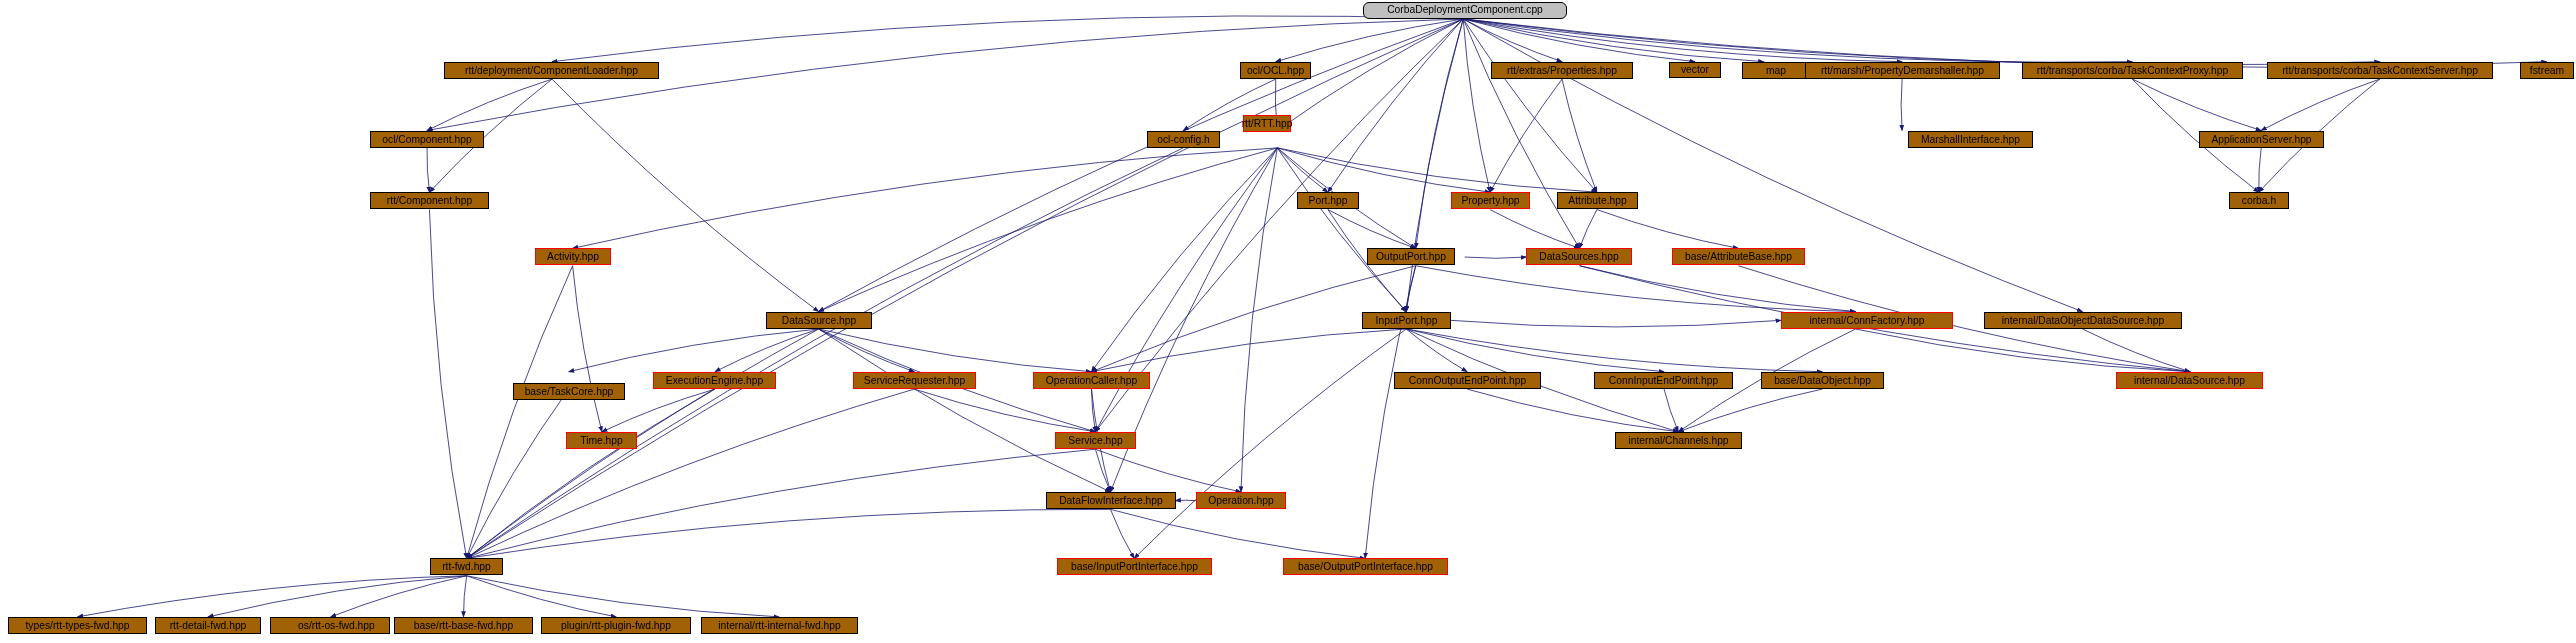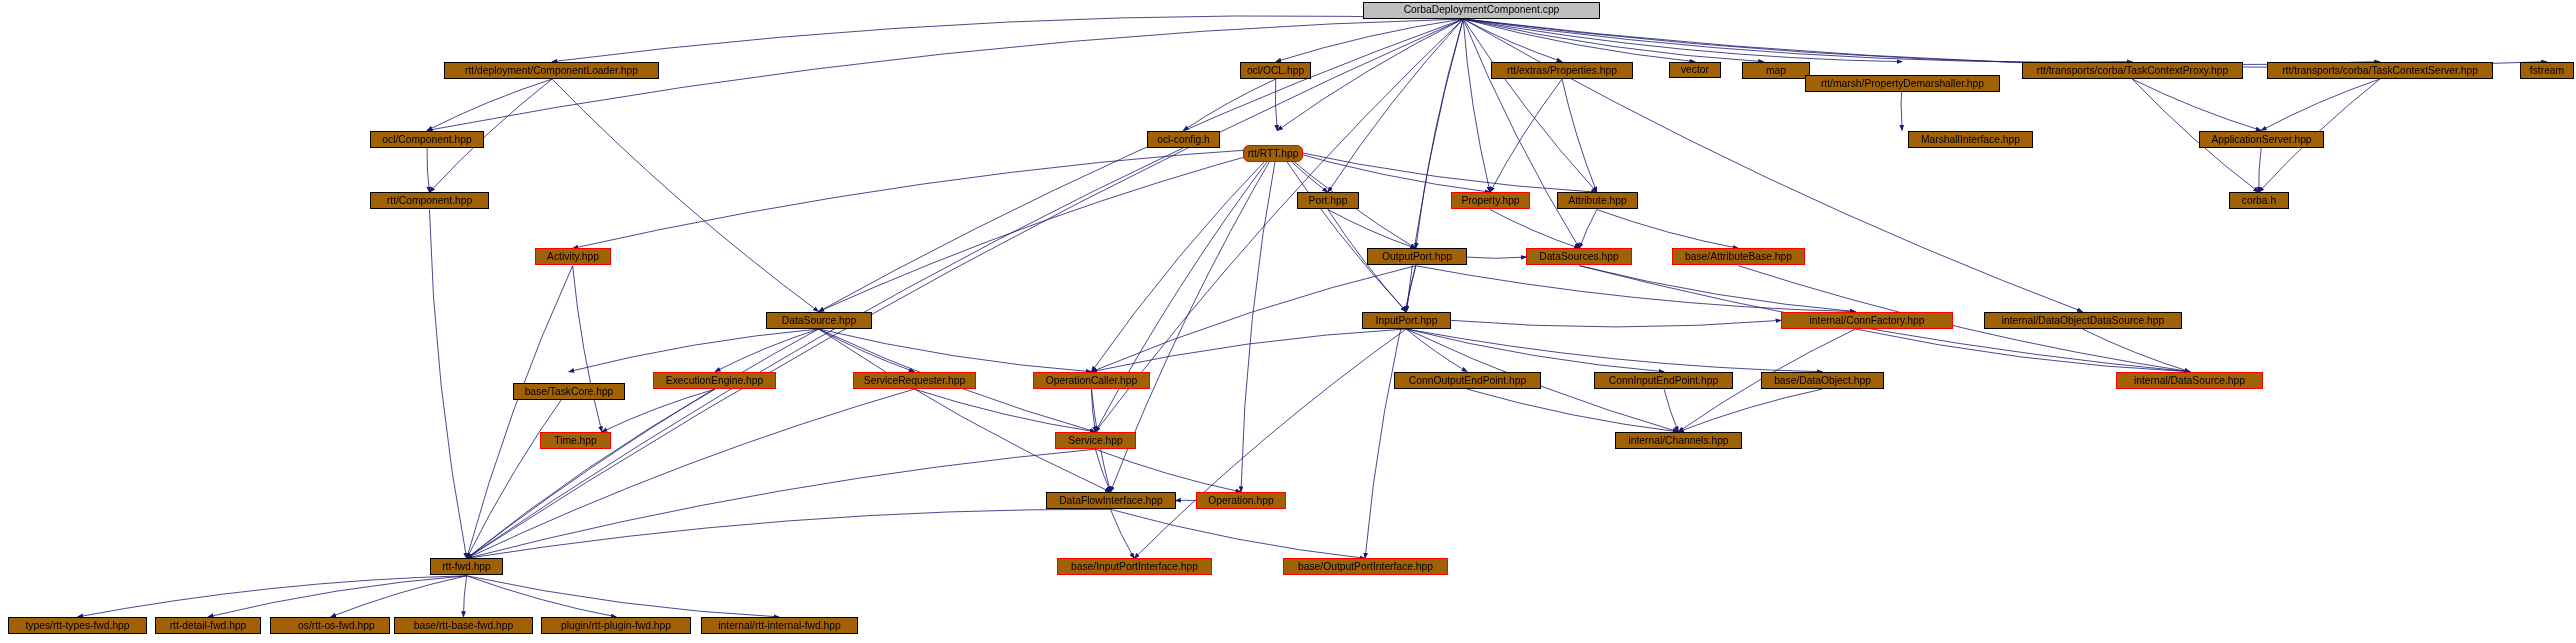--- a/index.html
+++ b/index.html
@@ -156,57 +156,57 @@
       <path d="M590,728 Q501.92,747.12 418,780" fill="none" stroke="#191970" stroke-width="1" marker-end="url(#arrow)"></path>
       <path d="M590,728 Q585.92,753.84 586,780" fill="none" stroke="#191970" stroke-width="1" marker-end="url(#arrow)"></path>
       <path d="M590,728 Q682.42,761.56 779,780" fill="none" stroke="#191970" stroke-width="1" marker-end="url(#arrow)"></path>
       <path d="M590,728 Q785.42,769.8 985,780" fill="none" stroke="#191970" stroke-width="1" marker-end="url(#arrow)"></path>
       <path d="M719,492 Q645.94,593.84 590,706" fill="none" stroke="#191970" stroke-width="1" marker-end="url(#arrow)"></path>
       <path d="M1385,568 Q981.98,605.2 590,706" fill="none" stroke="#191970" stroke-width="1" marker-end="url(#arrow)"></path>
       <path d="M1404,644 Q994.52,642.44 590,706" fill="none" stroke="#191970" stroke-width="1" marker-end="url(#arrow)"></path>
       <path d="M543,265 Q548.86,487.38 590,706" fill="none" stroke="#191970" stroke-width="1" marker-end="url(#arrow)"></path>
       <path d="M1496,187 Q1022.24,410.26 590,706" fill="none" stroke="#191970" stroke-width="1" marker-end="url(#arrow)"></path>
     </svg>
-<div class="node root" style="left: 1363px; top: 1.6px; width: 237px; height: 17.4px;">CorbaDeploymentComponent.cpp</div>
+<div class="node root" style="left: 1363px; top: 1.6px; width: 204px; height: 17.4px; border-radius: 6px;">CorbaDeploymentComponent.cpp</div>
     <div class="node" style="left: 444px; top: 62px; width: 215px; height: 17.4px;">rtt/deployment/ComponentLoader.hpp</div>
     <div class="node" style="left: 1240px; top: 62px; width: 71px; height: 17.4px;">ocl/OCL.hpp</div>
     <div class="node" style="left: 1491px; top: 62px; width: 142px; height: 17.4px;">rtt/extras/Properties.hpp</div>
     <div class="node" style="left: 1669px; top: 62px; width: 52px; height: 16px;">vector</div>
     <div class="node" style="left: 1742px; top: 62px; width: 68px; height: 17.4px;">map</div>
-    <div class="node" style="left: 1805px; top: 62px; width: 195px; height: 17.4px; margin-top: 13px;">rtt/marsh/PropertyDemarshaller.hpp</div>
+    <div class="node" style="left: 1805px; top: 62px; width: 195px; height: 17.4px;">rtt/marsh/PropertyDemarshaller.hpp</div>
     <div class="node" style="left: 2022px; top: 62px; width: 221px; height: 17.4px;">rtt/transports/corba/TaskContextProxy.hpp</div>
     <div class="node" style="left: 2267px; top: 62px; width: 226px; height: 17.4px;">rtt/transports/corba/TaskContextServer.hpp</div>
     <div class="node" style="left: 2520px; top: 62px; width: 54px; height: 17.4px;">fstream</div>
     <div class="node" style="left: 370px; top: 131px; width: 114px; height: 17.4px;">ocl/Component.hpp</div>
     <div class="node" style="left: 1147px; top: 131px; width: 73px; height: 17.4px;">ocl-config.h</div>
-    <div class="node red" style="left: 1243px; top: 145px; width: 60px; height: 17.4px; border-radius: 6px;">rtt/RTT.hpp</div>
+    <div class="node red" style="left: 1243px; top: 115px; width: 48px; height: 17.4px;">rtt/RTT.hpp</div>
     <div class="node" style="left: 1908px; top: 131px; width: 125px; height: 17.4px;">MarshallInterface.hpp</div>
     <div class="node" style="left: 2199px; top: 131px; width: 125px; height: 17.4px;">ApplicationServer.hpp</div>
     <div class="node" style="left: 370px; top: 192px; width: 119px; height: 17.4px;">rtt/Component.hpp</div>
     <div class="node" style="left: 1297px; top: 192px; width: 62px; height: 17.4px;">Port.hpp</div>
     <div class="node red" style="left: 1451px; top: 192px; width: 79px; height: 17.4px;">Property.hpp</div>
     <div class="node" style="left: 1557px; top: 192px; width: 81px; height: 17.4px;">Attribute.hpp</div>
     <div class="node" style="left: 2229px; top: 192px; width: 60px; height: 17.4px;">corba.h</div>
     <div class="node red" style="left: 535px; top: 248px; width: 76px; height: 17.4px;">Activity.hpp</div>
-    <div class="node" style="left: 1367px; top: 248px; width: 100px; height: 17.4px;">OutputPort.hpp</div>
+    <div class="node" style="left: 1367px; top: 248px; width: 88px; height: 17.4px;">OutputPort.hpp</div>
     <div class="node red" style="left: 1526px; top: 248px; width: 106px; height: 17.4px;">DataSources.hpp</div>
     <div class="node red" style="left: 1672px; top: 248px; width: 133px; height: 17.4px;">base/AttributeBase.hpp</div>
     <div class="node" style="left: 766px; top: 312px; width: 106px; height: 17.4px;">DataSource.hpp</div>
     <div class="node" style="left: 1362px; top: 312px; width: 89px; height: 17.4px;">InputPort.hpp</div>
     <div class="node red" style="left: 1781px; top: 312px; width: 172px; height: 17.4px;">internal/ConnFactory.hpp</div>
     <div class="node" style="left: 1984px; top: 312px; width: 198px; height: 17.4px;">internal/DataObjectDataSource.hpp</div>
     <div class="node" style="left: 513px; top: 383px; width: 112px; height: 17.4px;">base/TaskCore.hpp</div>
     <div class="node red" style="left: 653px; top: 372px; width: 123px; height: 17.4px;">ExecutionEngine.hpp</div>
     <div class="node red" style="left: 853px; top: 372px; width: 123px; height: 17.4px;">ServiceRequester.hpp</div>
     <div class="node red" style="left: 1033px; top: 372px; width: 117px; height: 17.4px;">OperationCaller.hpp</div>
     <div class="node" style="left: 1394px; top: 372px; width: 147px; height: 17.4px;">ConnOutputEndPoint.hpp</div>
     <div class="node" style="left: 1594px; top: 372px; width: 139px; height: 17.4px;">ConnInputEndPoint.hpp</div>
     <div class="node" style="left: 1761px; top: 372px; width: 123px; height: 17.4px;">base/DataObject.hpp</div>
     <div class="node red" style="left: 2116px; top: 372px; width: 147px; height: 17.4px;">internal/DataSource.hpp</div>
-    <div class="node red" style="left: 540px; top: 432px; width: 71px; height: 17.4px;">Time.hpp</div>
+    <div class="node red" style="left: 566px; top: 432px; width: 71px; height: 17.4px;">Time.hpp</div>
     <div class="node red" style="left: 1055px; top: 432px; width: 81px; height: 17.4px;">Service.hpp</div>
     <div class="node" style="left: 1615px; top: 432px; width: 127px; height: 17.4px;">internal/Channels.hpp</div>
     <div class="node" style="left: 1046px; top: 492px; width: 130px; height: 17.4px;">DataFlowInterface.hpp</div>
     <div class="node red" style="left: 1196px; top: 492px; width: 90px; height: 17.4px;">Operation.hpp</div>
     <div class="node" style="left: 430px; top: 558px; width: 73px; height: 17.4px;">rtt-fwd.hpp</div>
     <div class="node red" style="left: 1057px; top: 558px; width: 155px; height: 17.4px;">base/InputPortInterface.hpp</div>
     <div class="node red" style="left: 1283px; top: 558px; width: 165px; height: 17.4px;">base/OutputPortInterface.hpp</div>
     <div class="node" style="left: 8px; top: 617px; width: 139px; height: 17.4px;">types/rtt-types-fwd.hpp</div>
     <div class="node" style="left: 155px; top: 617px; width: 106px; height: 17.4px;">rtt-detail-fwd.hpp</div>
     <div class="node" style="left: 270px; top: 617px; width: 120px; height: 17.4px; padding-left: 16px;">os/rtt-os-fwd.hpp</div>

